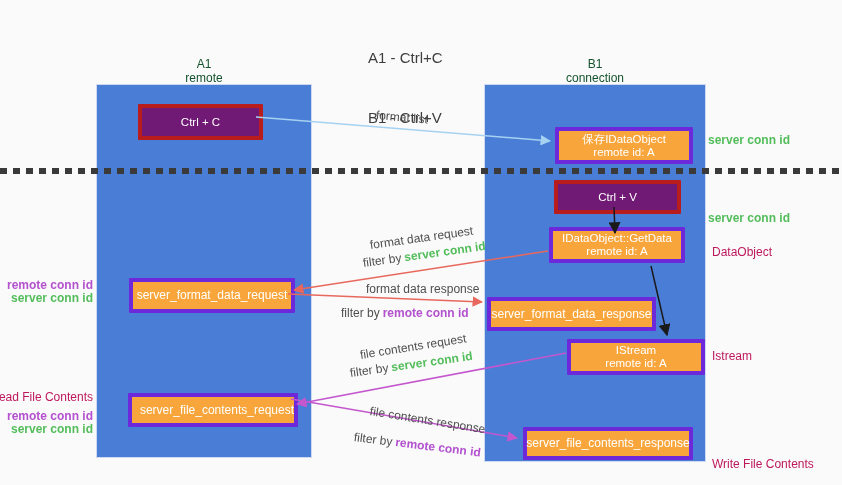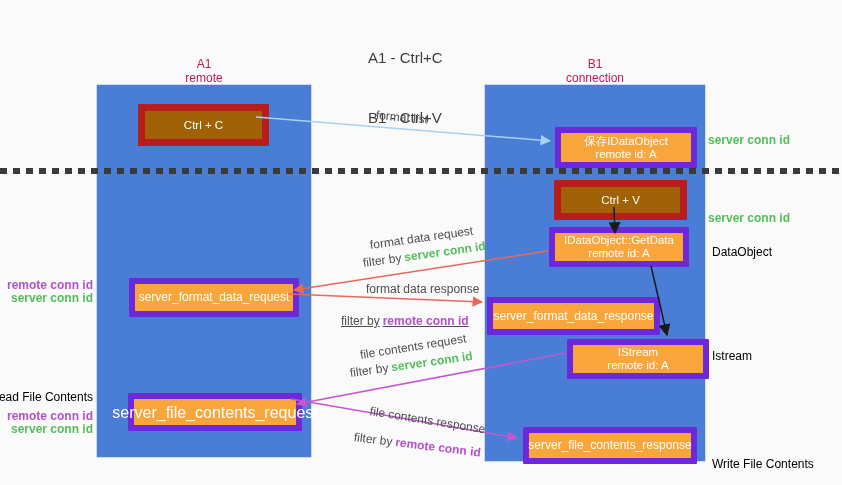--- a/index.html
+++ b/index.html
@@ -1,29 +1,29 @@
 <!DOCTYPE html>
 <html><head>
 <meta charset="utf-8">
 <style>
   html,body{margin:0;padding:0;}
   body{font-family:"Liberation Sans",sans-serif;background:#fafafa;}
   .canvas{position:relative;width:842px;height:485px;background:#fafafa;overflow:hidden;}
   .abs{position:absolute;}
   .title{font-size:15px;color:#3d3d3d;line-height:20px;white-space:pre;}
   .lane{background:#4a7dd6;box-shadow:0 0 0 1px rgba(74,125,214,.25);}
-  .lane-header{font-size:12px;color:#be185d;text-align:center;line-height:14px;}
+  .lane-header{font-size:12px;color:#14532d;text-align:center;line-height:14px;}
   .node{display:flex;align-items:center;justify-content:center;text-align:center;
         color:#fff;font-size:11.5px;line-height:13px;border-radius:1px;}
-  .green{background:#a16207;border:7px solid #b91c1c;}
-  .orange{background:#f8a63c;border:6px solid #6d28d9;}
+  .green{background:#701a75;border:4px solid #b91c1c;}
+  .orange{background:#f8a63c;border:4px solid #6d28d9;}
   .divider{height:6px;width:842px;background:repeating-linear-gradient(90deg,#3a3a3a 0 7px,transparent 7px 13px);}
   .edge-label{font-size:12px;color:#4f4f4f;white-space:nowrap;transform-origin:left center;}
   .ann{font-size:12px;white-space:nowrap;}
-  .ann-dark{color:#000000;}
+  .ann-dark{color:#be185d;}
   .ann-green{color:#53bd5b;font-weight:bold;}
   .ann-purple{color:#b351ce;font-weight:bold;}
   .left-col{text-align:right;line-height:13px;}
   .filter-prefix{margin-right:3px;}
   svg.arrows{position:absolute;left:0;top:0;pointer-events:none;}
 </style>
 </head>
 <body>
 
 <div class="canvas">
@@ -77,21 +77,21 @@
     <span>server_format_data_response</span>
   </div>
 
   <div class="abs node orange" style="left:567px;top:339px;width:130px;height:28px;">
     <span>
       <span style="display:block">IStream</span>
       <span style="display:block">remote id: A</span>
     </span>
   </div>
 
-  <div class="abs node orange" style="left:128px;top:393px;width:162px;height:26px;font-size:16px;">
+  <div class="abs node orange" style="left:128px;top:393px;width:162px;height:26px;font-size:12px;justify-content:flex-end;">
     <span>server_file_contents_request</span>
   </div>
 
   <div class="abs node orange" style="left:523px;top:427px;width:162px;height:25px;font-size:12px;">
     <span>server_file_contents_response</span>
   </div>
 
   <svg class="arrows" width="842" height="485" viewBox="0 0 842 485">
     <defs>
       <marker id="m-blue" viewBox="0 0 10 10" refX="9" refY="5" markerWidth="7" markerHeight="7" orient="auto">
@@ -117,21 +117,21 @@
   </svg>
 
   <div class="abs edge-label" style="left:376px;top:108px;transform:rotate(5deg);">format list</div>
 
   <div class="abs edge-label" style="left:370px;top:238px;transform:rotate(-8deg);">format data request</div>
   <div class="abs edge-label" style="left:363px;top:256px;transform:rotate(-8deg);">
     <span class="filter-prefix">filter by</span><span class="ann-green">server conn id</span>
   </div>
 
   <div class="abs edge-label" style="left:366px;top:282px;">format data response</div>
-  <div class="abs edge-label" style="left:341px;top:314px;text-decoration:underline;">
+  <div class="abs edge-label" style="left:341px;top:306px;">
     <span class="filter-prefix">filter by</span><span class="ann-purple">remote conn id</span>
   </div>
 
   <div class="abs edge-label" style="left:360px;top:348px;transform:rotate(-9deg);">file contents request</div>
   <div class="abs edge-label" style="left:350px;top:366px;transform:rotate(-8deg);">
     <span class="filter-prefix">filter by</span><span class="ann-green">server conn id</span>
   </div>
 
   <div class="abs edge-label" style="left:370px;top:404px;transform:rotate(9deg);">file contents response</div>
   <div class="abs edge-label" style="left:354px;top:430px;transform:rotate(7deg);">

